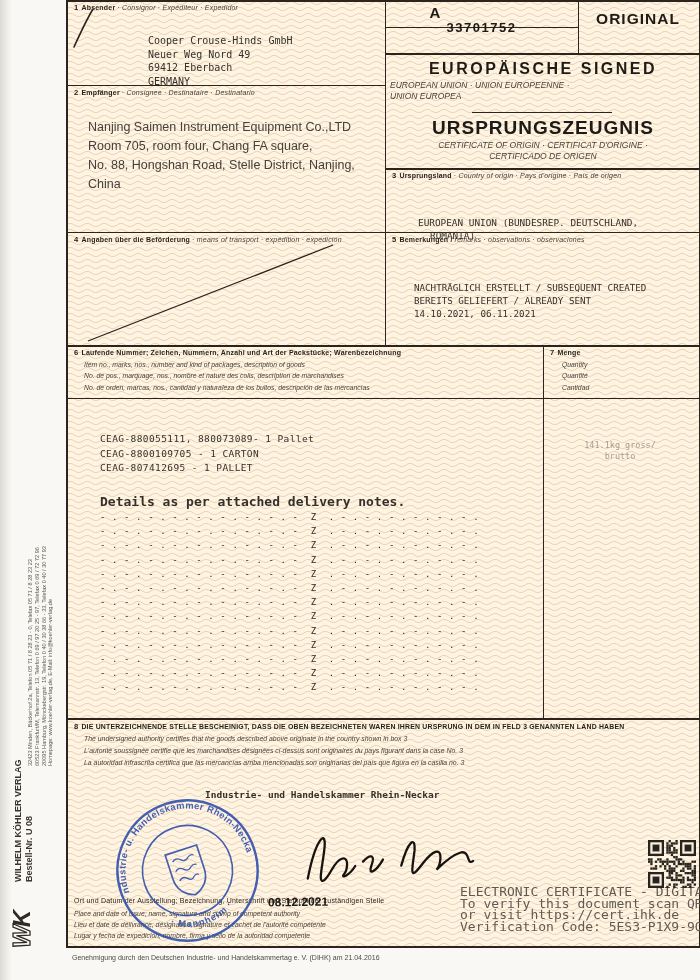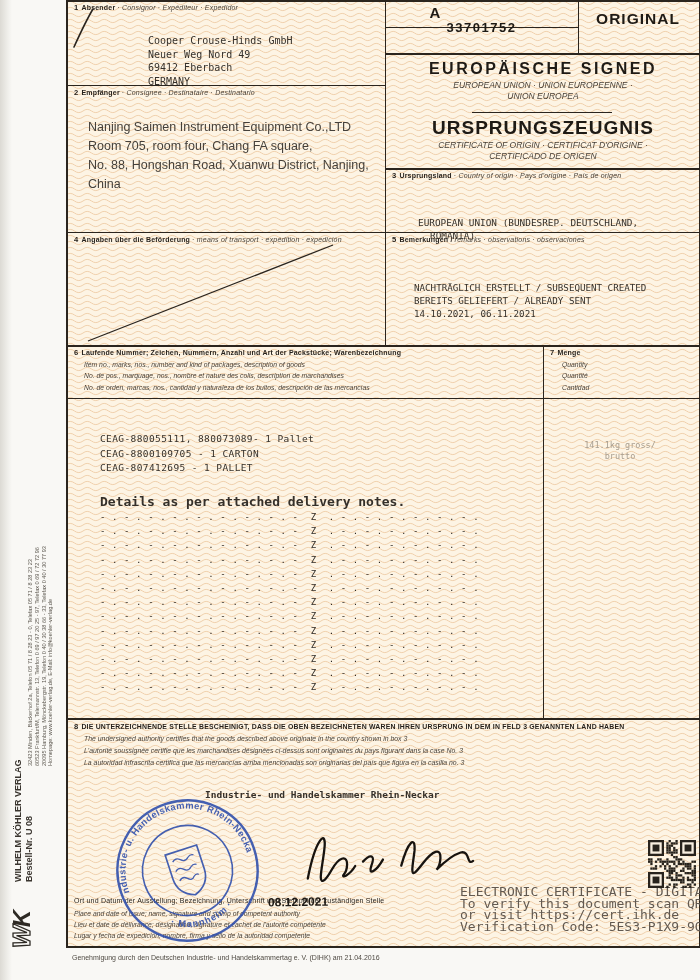--- a/index.html
+++ b/index.html
@@ -79,29 +79,29 @@
 Neuer Weg Nord 49
 69412 Eberbach
 GERMANY</div>
   <svg class="decor" style="left:68px;top:6px;" width="30" height="44">
     <path d="M 25,3 C 19,13 11,30 6,41" stroke="#2a241e" stroke-width="1.6" fill="none" stroke-linecap="round"></path>
   </svg>
 
   <div class="hd" style="left:74px;top:88px;"><b>2</b><span class="de">Empfänger</span><i>· Consignee · Destinataire · Destinatario</i></div>
   <div class="sans" style="left:88px;top:118px;font-size:12.5px;line-height:19px;">Nanjing Saimen Instrument Equipment Co.,LTD
 Room 705, room four, Chang FA square,
-No. 88, Hongshan Road, Xuanwu District, Nanjing,
+No. 88, Hongshan Road, Stelle District, Nanjing,
 China</div>
 
   <div class="big" style="left:385px;top:4px;width:100px;font-size:15px;">A</div>
   <div class="big" style="left:385px;top:20px;width:193px;font-size:13px;letter-spacing:1.5px;z-index:3;">33701752</div>
   <div class="big" style="left:578px;top:10px;width:120px;font-size:15.5px;letter-spacing:1px;">ORIGINAL</div>
 
   <div class="big center-col" style="top:60px;font-size:16px;letter-spacing:2.5px;">EUROPÄISCHE SIGNED</div>
-  <div class="ital center-col" style="top:80px;font-size:8.5px;line-height:10.5px;text-align:center;">EUROPEAN UNION · UNION EUROPEENNE ·
+  <div class="ital center-col" style="top:80px;font-size:8.5px;line-height:10.5px;text-align:left;">EUROPEAN UNION · UNION EUROPEENNE ·
 UNION EUROPEA</div>
   <div class="big center-col" style="top:117px;font-size:19px;letter-spacing:1px;">URSPRUNGSZEUGNIS</div>
   <div class="ital center-col" style="top:140px;font-size:8.5px;line-height:10.5px;text-align:center;">CERTIFICATE OF ORIGIN · CERTIFICAT D'ORIGINE ·
 CERTIFICADO DE ORIGEN</div>
 
   <div class="hd" style="left:392px;top:171px;"><b>3</b><span class="de">Ursprungsland</span><i>· Country of origin · Pays d'origine · País de origen</i></div>
   <div class="mono" style="left:418px;top:217px;font-size:9.4px;">EUROPEAN UNION (BUNDESREP. DEUTSCHLAND,</div>
   <div class="mono" style="left:430px;top:230px;font-size:9.4px;z-index:5;">ROMANIA)</div>
 
   <div class="hd" style="left:74px;top:235px;"><b>4</b><span class="de">Angaben über die Beförderung</span><i>· means of transport · expédition · expedición</i></div>

